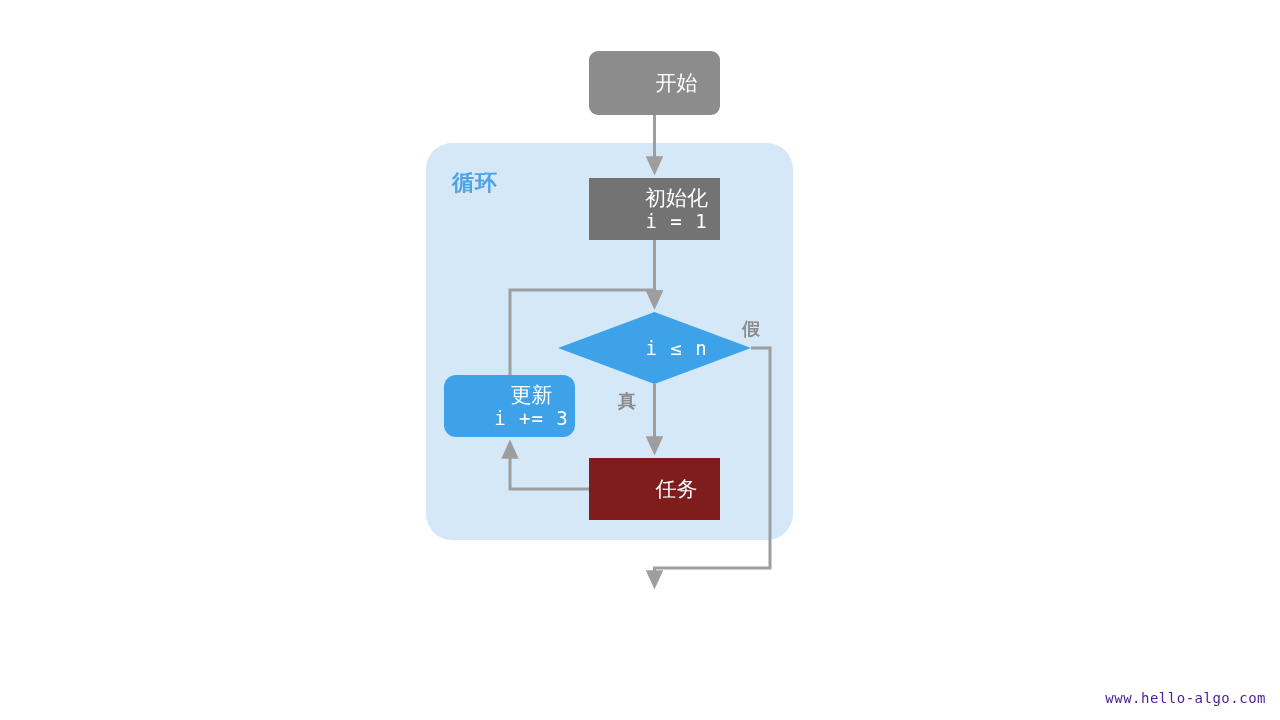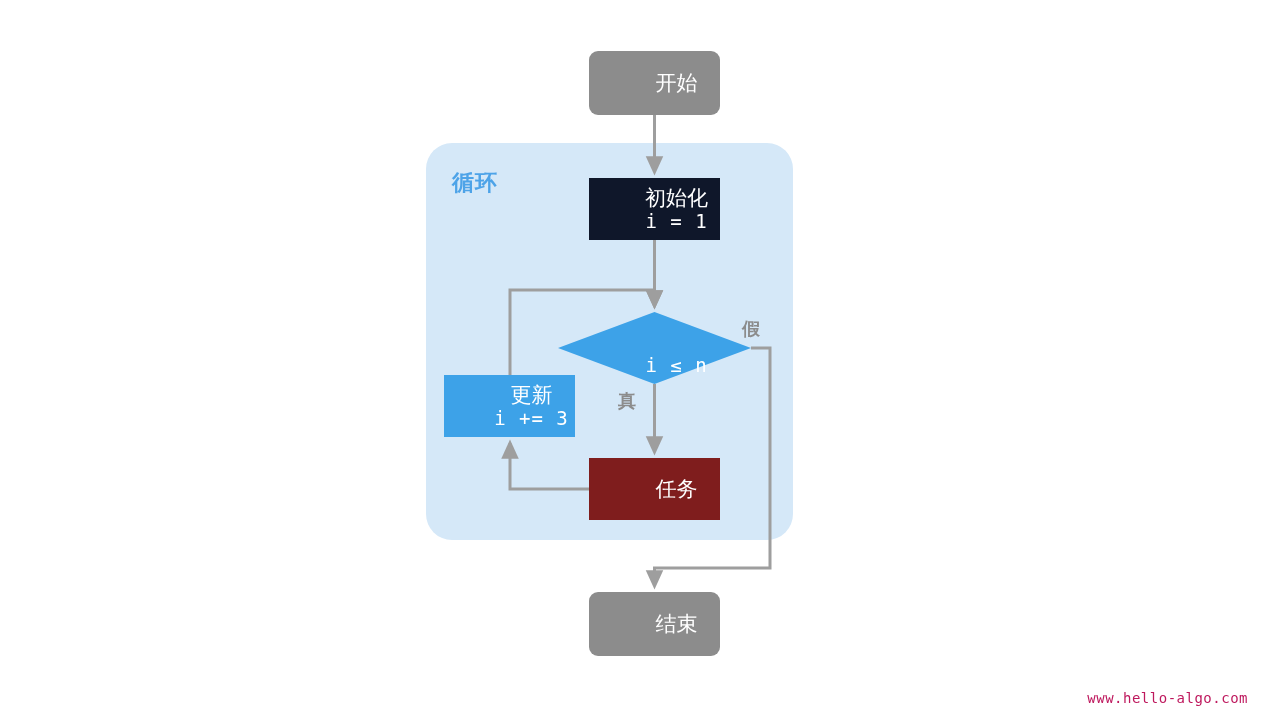--- a/index.html
+++ b/index.html
@@ -52,33 +52,34 @@
   #node-start {
     left: 589px; top: 51px; width: 131px; height: 64px;
     background: #8c8c8c;
   }
   #node-end {
     left: 589px; top: 592px; width: 131px; height: 64px;
     background: #8c8c8c;
   }
   #node-init {
     left: 589px; top: 178px; width: 131px; height: 62px;
-    background: #0f172a;
+    background: #737373;
   }
   #node-update {
     left: 444px; top: 375px; width: 131px; height: 62px;
     background: #3da2e8;
+    border-radius: 12px;
   }
   #node-task {
     left: 589px; top: 458px; width: 131px; height: 62px;
     background: #7f1d1d;
   }
   
   #node-cond {
-    left: 558px; top: 334px; width: 193px; height: 62px;
+    left: 558px; top: 317px; width: 193px; height: 62px;
     background: transparent;
   }
   
   #loop-label {
     position: absolute;
     left: 452px;
     top: 168px;
     font-size: 22px;
     font-weight: bold;
     color: #4da3e8;
@@ -95,25 +96,25 @@
     left: 618px;
     top: 389px;
   }
   #label-false {
     left: 742px;
     top: 317px;
   }
   
   #watermark {
     position: absolute;
-    right: 32px;
+    right: 14px;
     bottom: 14px;
     font-family: "DejaVu Sans Mono", "Liberation Mono", monospace;
     font-size: 14px;
-    color: #be185d;
+    color: #4c1d95;
     letter-spacing: 0.5px;
   }
 </style>
 </head>
 <body>
 
 <div id="canvas">
 
   <svg class="svg-layer" viewBox="0 0 1280 720" xmlns="http://www.w3.org/2000/svg">
     <defs>
@@ -156,22 +157,19 @@
 
   <div class="node" id="node-update">
     <span class="cn">更新</span>
     <span class="mono">i += 3</span>
   </div>
 
   <div class="node" id="node-task">
     <span class="cn">任务</span>
   </div>
 
-  <div class="node terminal" id="node-end">
-    <span class="cn">结束</span>
-  </div>
 
   <div class="edge-label" id="label-true">真</div>
   <div class="edge-label" id="label-false">假</div>
 
   <div id="watermark">www.hello-algo.com</div>
 
 </div>
 
 </body></html>

